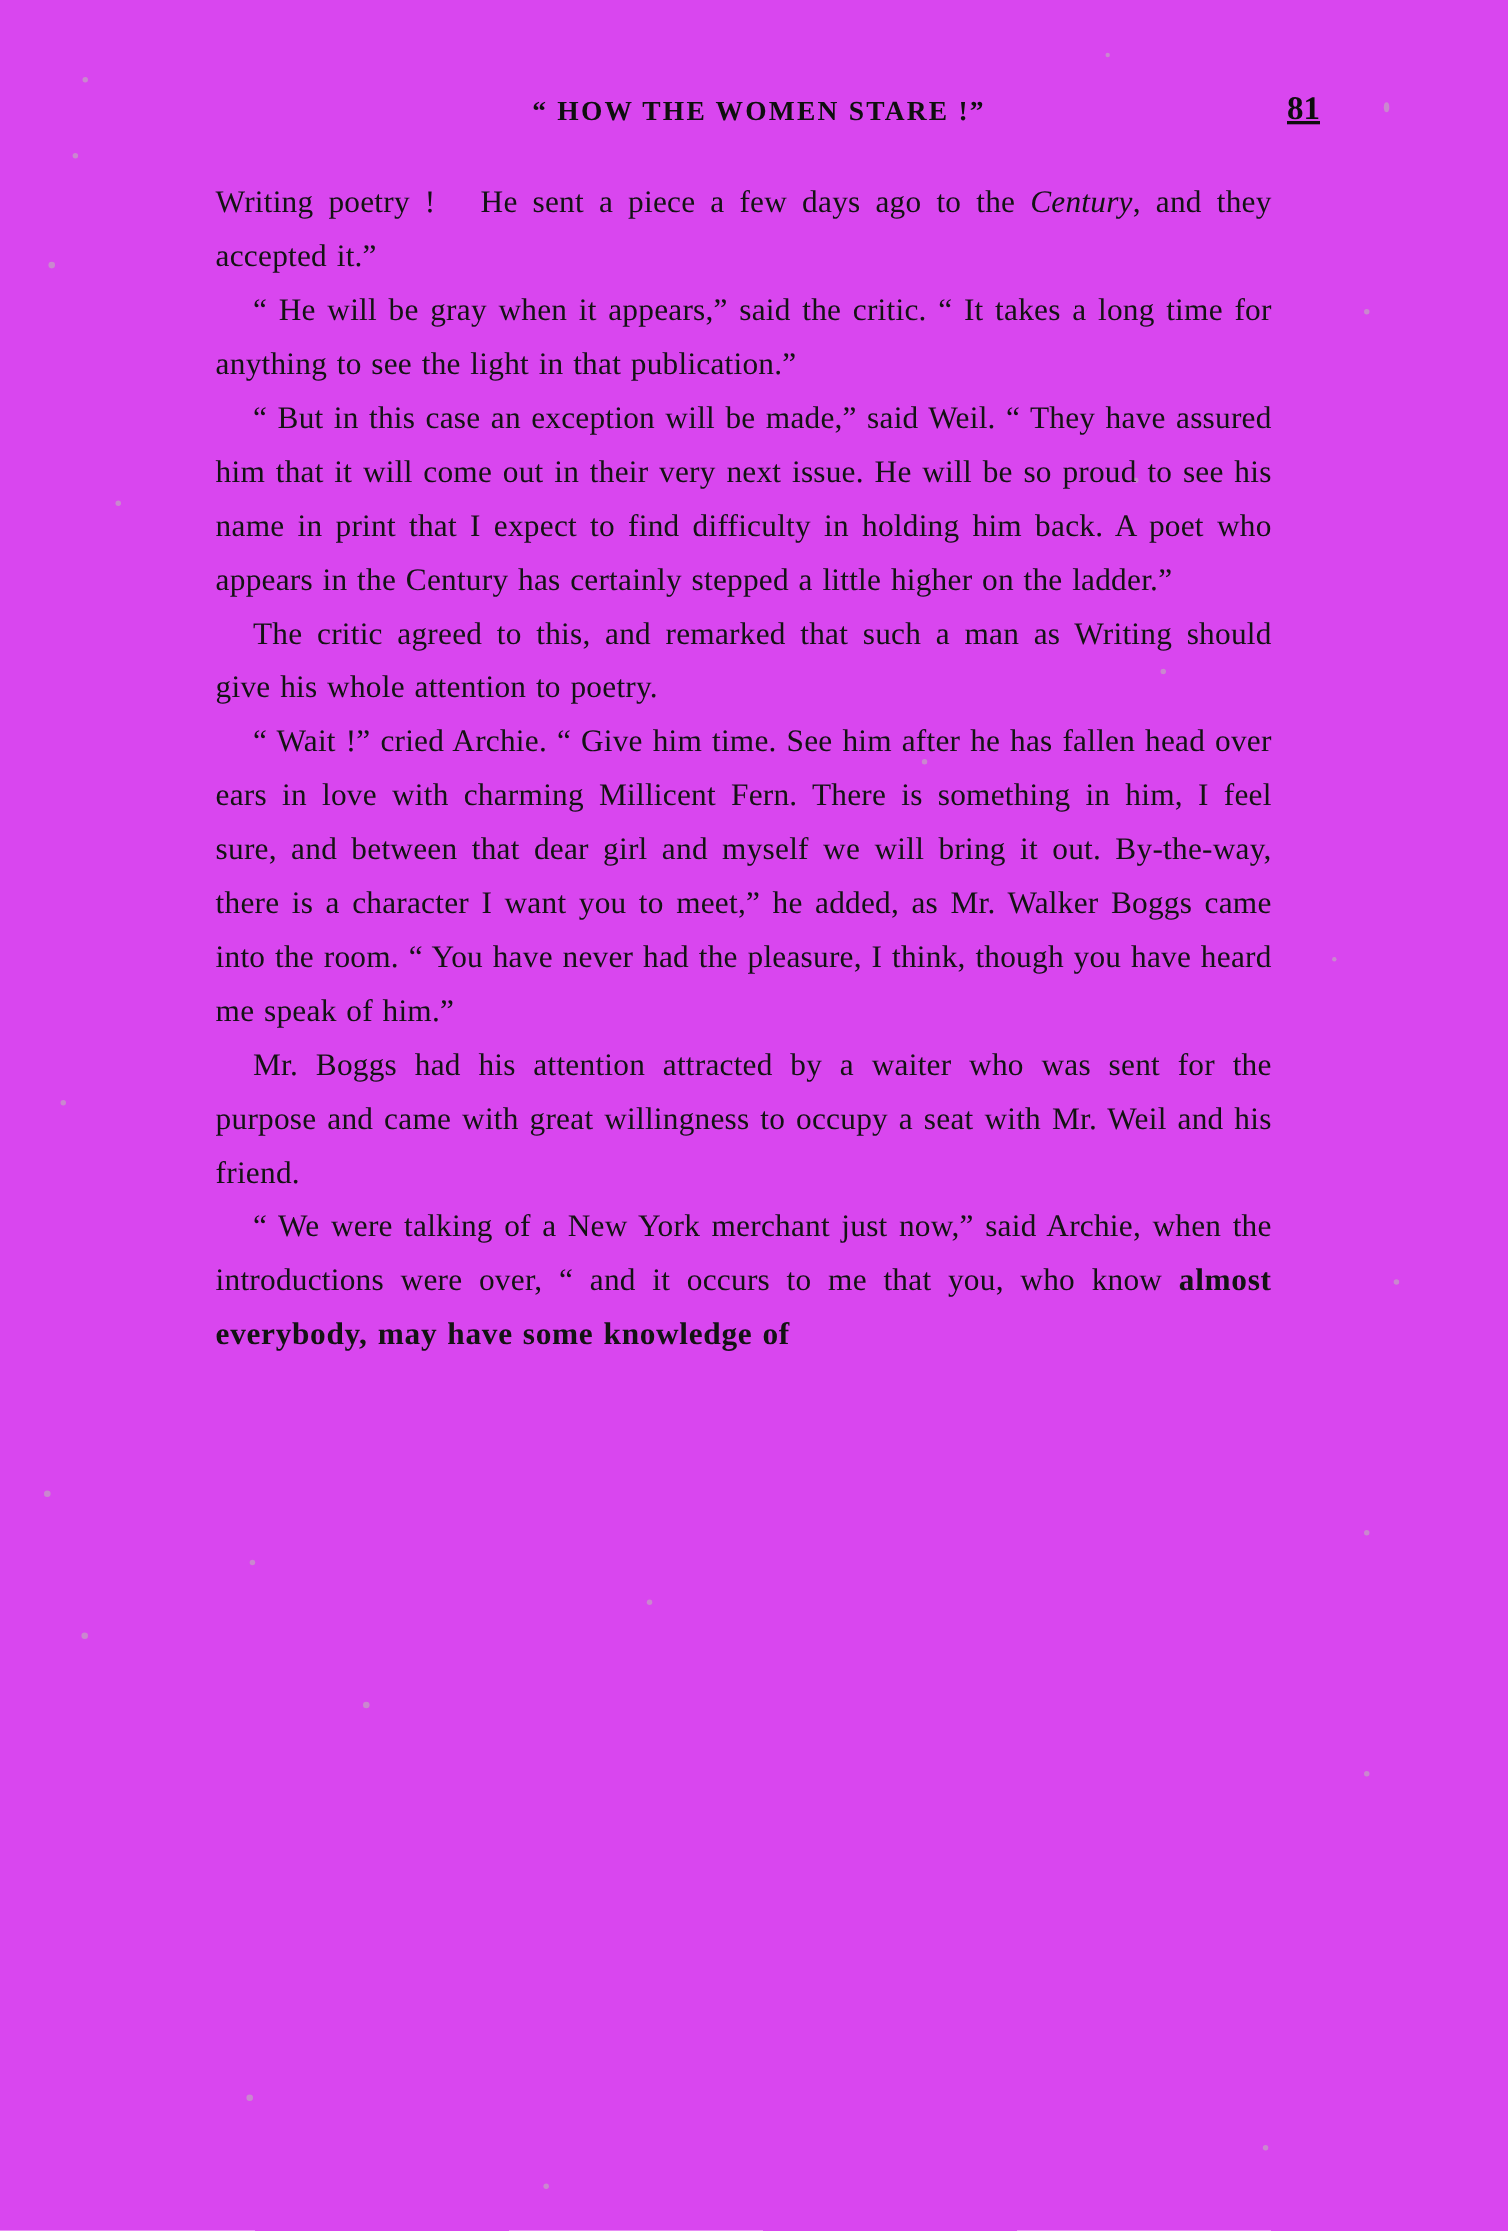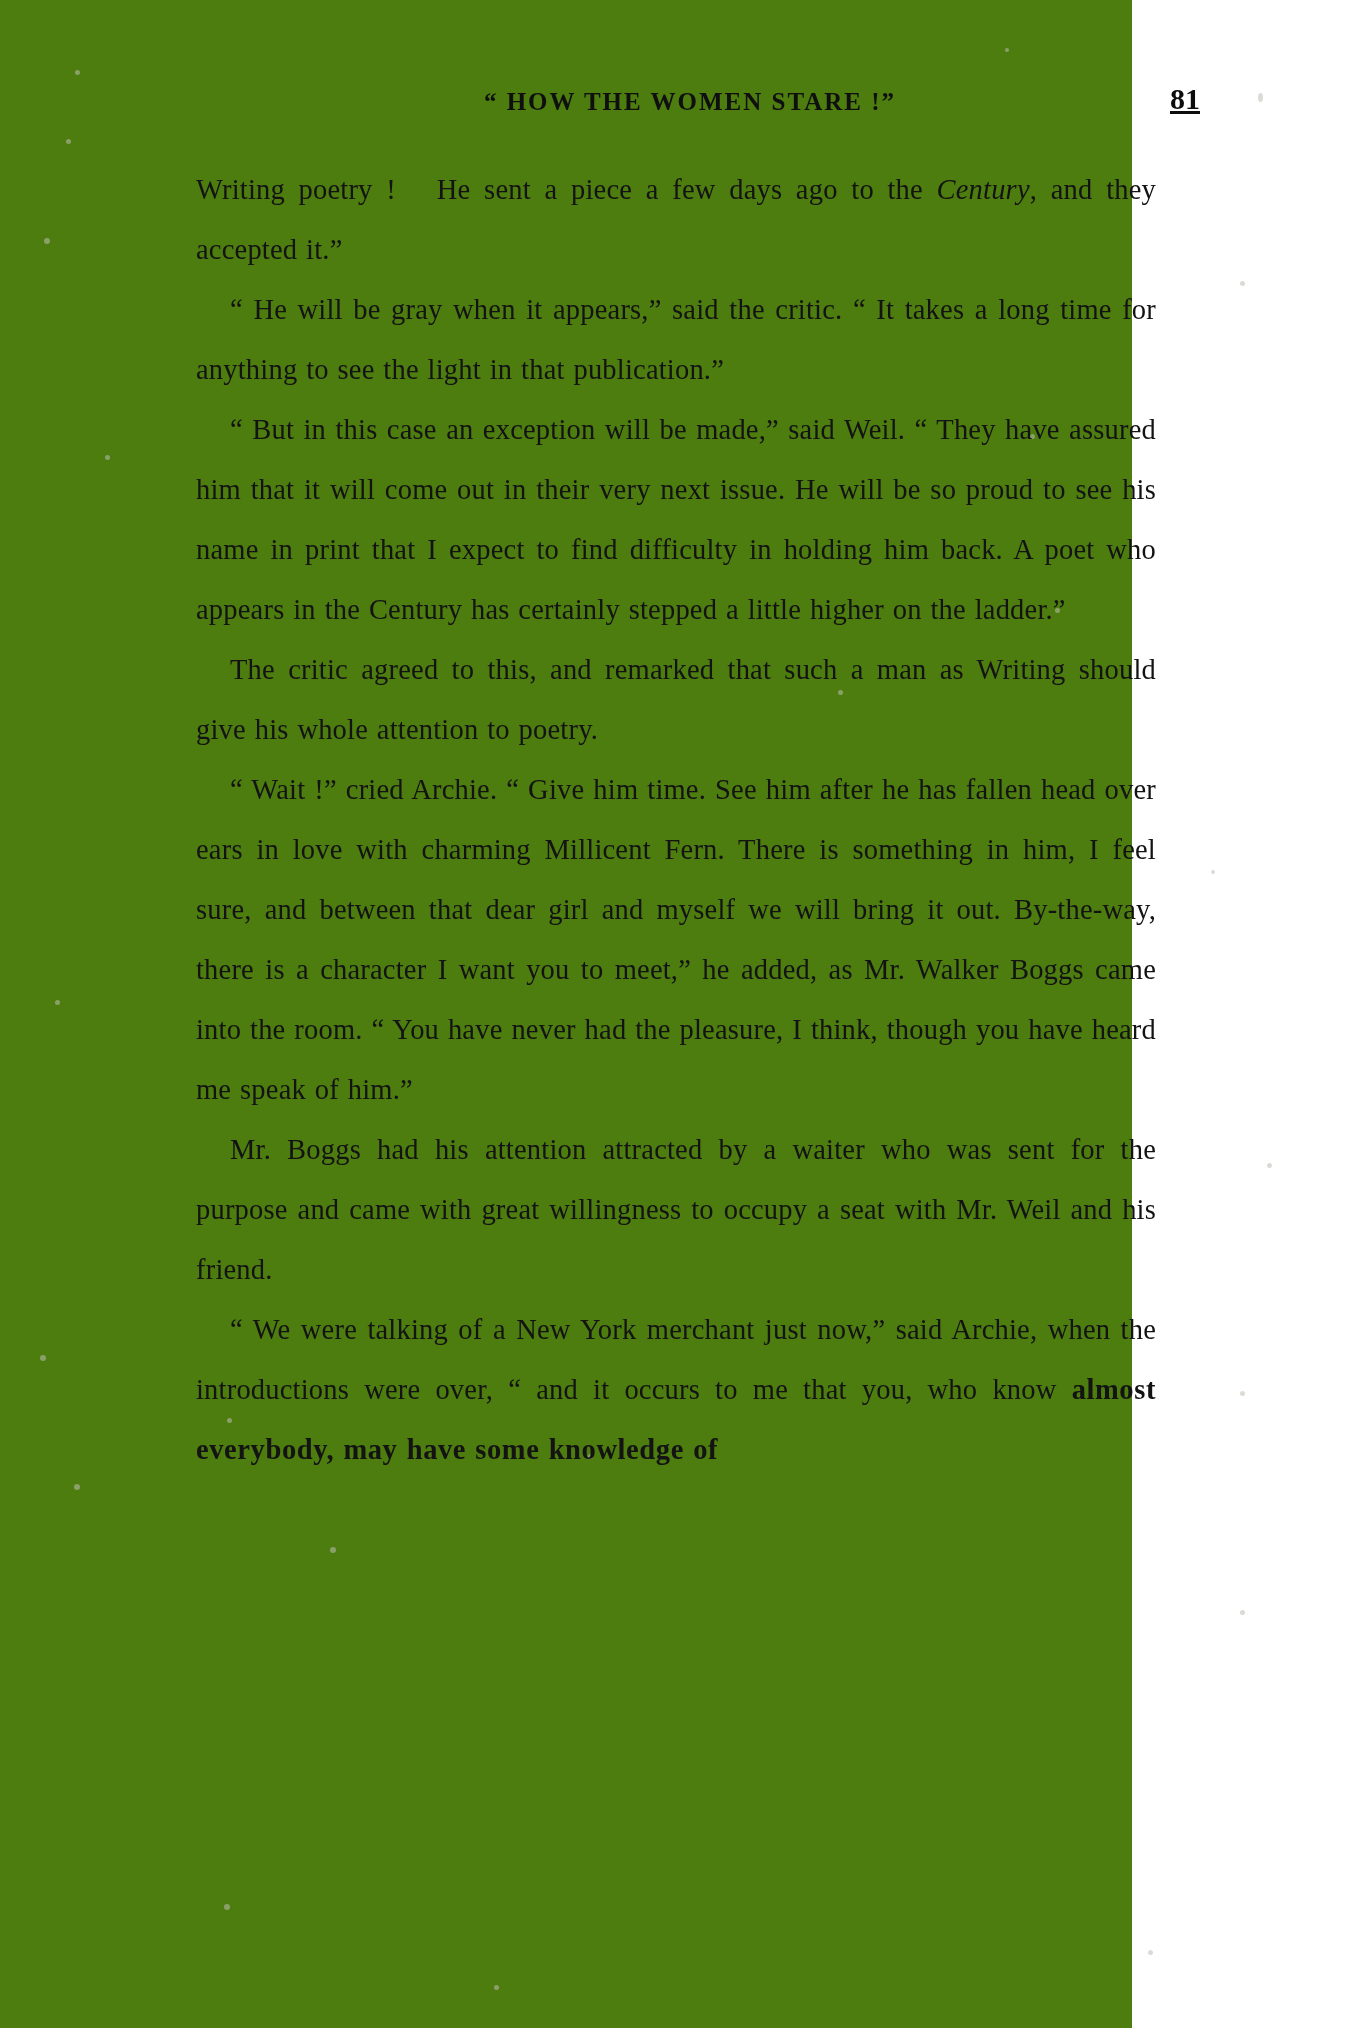--- a/index.html
+++ b/index.html
@@ -12,23 +12,23 @@
     height: 2028px;
     position: relative;
     font-family: "Liberation Serif", serif;
     color: #111111;
     overflow: hidden;
   }
 
   .page {
     position: absolute;
     top: 0; left: 0;
-    width: 1132px;
+    width: 1371px;
     height: 2028px;
-    background: #4d7c0f;
+    background: #d946ef;
   }
 
   
   .speck {
     position: absolute;
     background: #bdbdb5;
     border-radius: 50%;
     opacity: .55;
   }
 
@@ -63,21 +63,21 @@
   .textblock {
     position: absolute;
     top: 160px;
     left: 196px;
     width: 960px;
   }
 
   p.para {
     margin: 0 0 0 0;
     font-size: 28.5px;
-    line-height: 60px;
+    line-height: 49px;
     text-align: justify;
     text-justify: inter-word;
     color: #131313;
     letter-spacing: 0.2px;
     word-spacing: 1.5px;
   }
   p.para.indent {
     text-indent: 34px;
   }
   p.para em {

